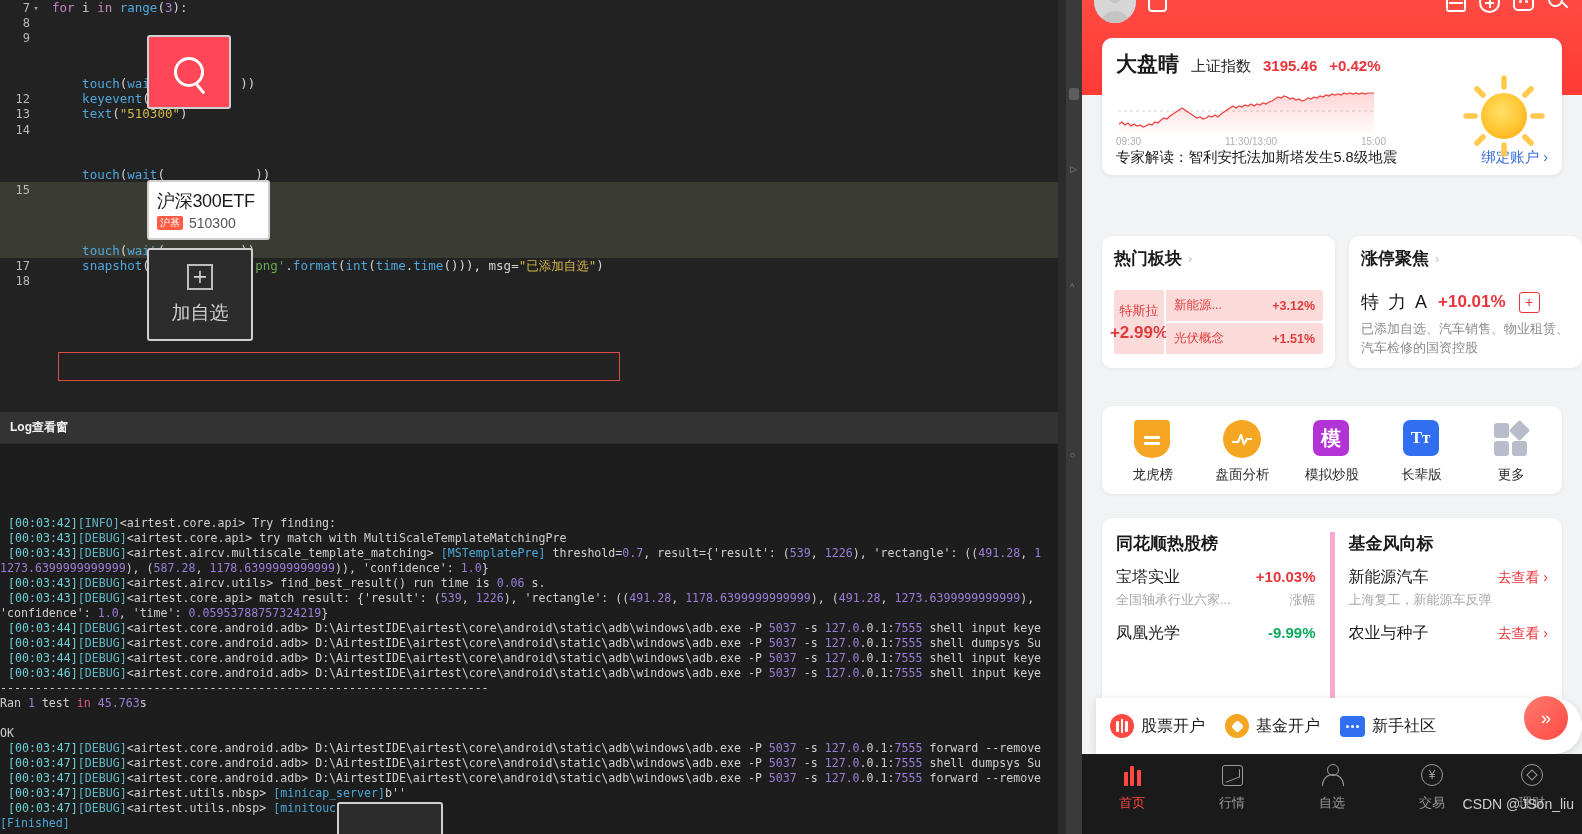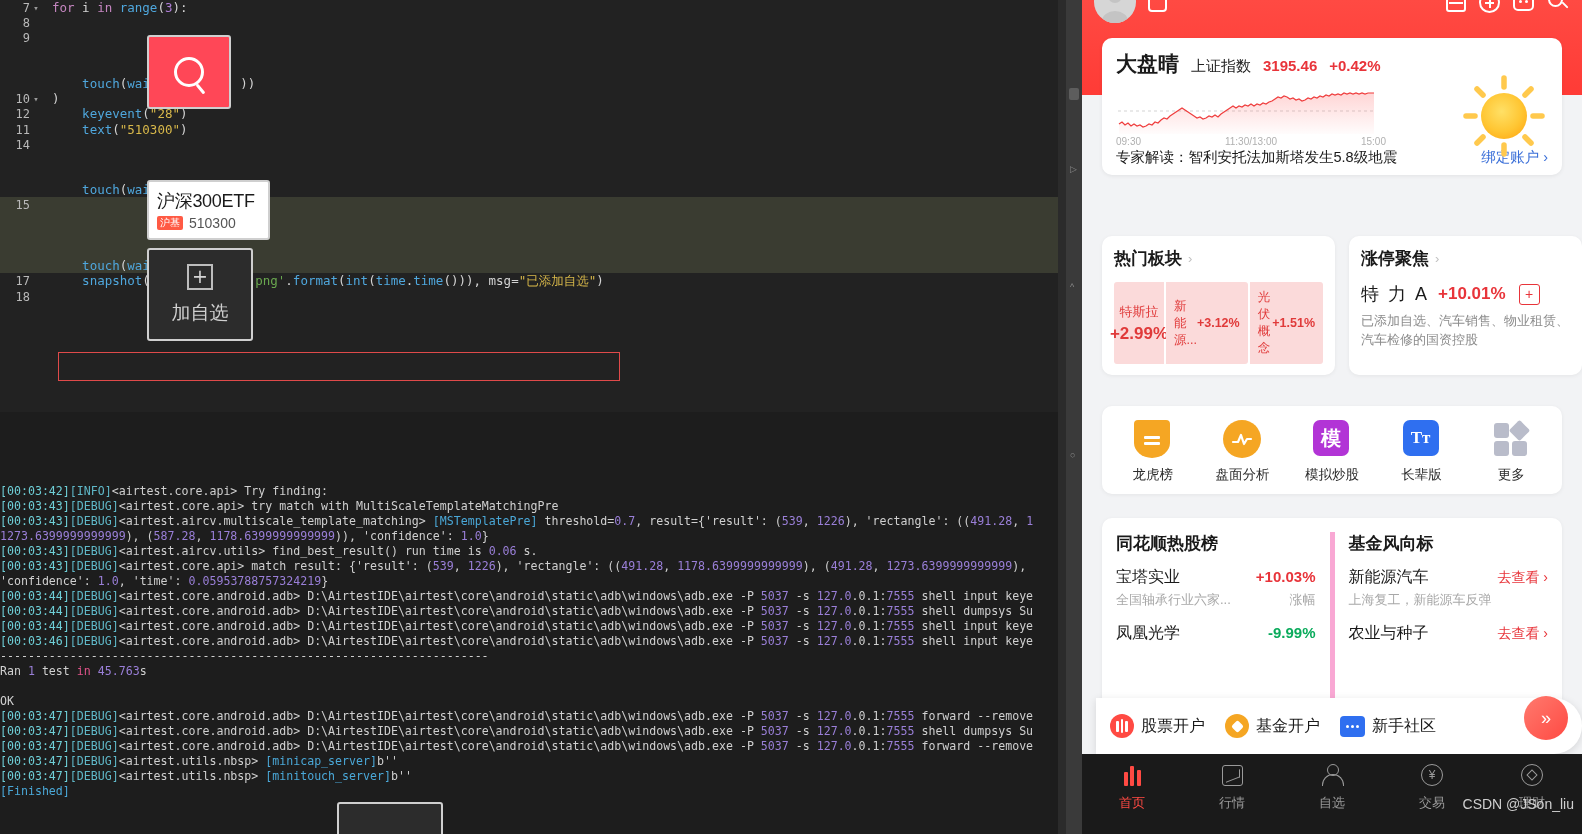--- a/index.html
+++ b/index.html
@@ -130,21 +130,21 @@
   }
   #logbody {
     position: relative;
     height: 390px; overflow: hidden;
     font-family: "DejaVu Sans Mono", monospace;
     font-size: 11.6px; line-height: 15px;
     white-space: pre; color: #d0d0d0;
     padding-top: 72px;
   }
   .log-line { height: 15px; }
-  .lg-ts   { color: #6fd0d8; }
+  .lg-ts   { color: #6fd0d8; margin-left: 8px; }
   .lg-lvl  { color: #5fb8c8; }
   .lg-mod  { color: #d0d0d0; }
   .lg-num  { color: #9a7fd8; }
   .lg-tag  { color: #4aa8d8; }
   .lg-txt  { color: #d0d0d0; }
   .lg-pink { color: #e0538a; }
   .lg-sep  { color: #cfcfcf; }
 
   
   #toolstrip {
@@ -274,32 +274,32 @@
     display: flex; gap: 14px;
   }
   .sc-card {
     background: #fff; border-radius: 10px; padding: 11px 12px;
     box-shadow: 0 1px 4px rgba(0,0,0,.06);
   }
   #card-sector { width: 234px; }
   #card-limit  { width: 234px; }
   .sc-title {
     font-size: 17px; font-weight: bold; color: #1a1a1a;
-    display: flex; align-items: center; gap: 6px; margin-bottom: 12px;
+    display: flex; align-items: center; gap: 6px; margin-bottom: 20px;
   }
   .chev { color: #c0c0c0; font-size: 13px; font-weight: normal; }
   #sector-grid { display: flex; gap: 2px; }
   #sector-main {
     background: #fbdada; width: 50px; border-radius: 3px 0 0 3px;
     display: flex; flex-direction: column; align-items: center;
     justify-content: center; padding: 7px 0; gap: 3px;
   }
   #sector-main .sm-name { font-size: 13px; color: #e03a3a; }
   #sector-main .sm-pct  { font-size: 17px; font-weight: bold; color: #e03a3a; }
-  #sector-side { display: flex; gap: 2px; flex: 1; }
+  #sector-side { display: flex; flex-direction: column; gap: 2px; flex: 1; }
   .sector-sub {
     background: #fbdada; border-radius: 0 3px 3px 0;
     display: flex; align-items: center; justify-content: space-between;
     padding: 7px 8px; font-size: 12.5px; color: #e03a3a;
   }
   .sector-sub .ss-pct { font-weight: bold; }
   #limit-row { display: flex; align-items: center; gap: 9px; }
   #limit-name { font-size: 18px; color: #1a1a1a; letter-spacing: 2px; }
   #limit-pct  { font-size: 17px; font-weight: bold; color: #e8343a; }
   #limit-add {
@@ -481,23 +481,22 @@
   <div id="ide">
 
     <div id="editor">
       <div id="code-lines">
           <div class="code-line"><span class="gutter">7</span><span class="fold">▾</span><span class="codetext"><span class="k-kw2">for</span> i <span class="k-kw2">in</span> <span class="k-fn">range</span>(<span class="k-num">3</span>):</span></div>
           <div class="code-line"><span class="gutter">8</span><span class="fold"></span><span class="codetext"></span></div>
           <div class="code-line"><span class="gutter">9</span><span class="fold"></span><span class="codetext"></span></div>
           <div class="code-line"><span class="gutter"></span><span class="fold"></span><span class="codetext"></span></div>
           <div class="code-line"><span class="gutter"></span><span class="fold"></span><span class="codetext"></span></div>
           <div class="code-line"><span class="gutter"></span><span class="fold"></span><span class="codetext">    <span class="k-fn">touch</span>(<span class="k-fn">wait</span>(          ))</span></div>
-          <div class="code-line"><span class="gutter">10</span><span class="fold">▾</span><span class="codetext">)</span></div>
           <div class="code-line"><span class="gutter">12</span><span class="fold"></span><span class="codetext">    <span class="k-fn">keyevent</span>(<span class="k-str">"28"</span>)</span></div>
-          <div class="code-line"><span class="gutter">11</span><span class="fold"></span><span class="codetext">    <span class="k-fn">text</span>(<span class="k-str">"510300"</span>)</span></div>
+          <div class="code-line"><span class="gutter">13</span><span class="fold"></span><span class="codetext">    <span class="k-fn">text</span>(<span class="k-str">"510300"</span>)</span></div>
           <div class="code-line"><span class="gutter">14</span><span class="fold"></span><span class="codetext"></span></div>
           <div class="code-line"><span class="gutter"></span><span class="fold"></span><span class="codetext"></span></div>
           <div class="code-line"><span class="gutter"></span><span class="fold"></span><span class="codetext"></span></div>
           <div class="code-line"><span class="gutter"></span><span class="fold"></span><span class="codetext">    <span class="k-fn">touch</span>(<span class="k-fn">wait</span>(            ))</span></div>
           <div class="code-line hl-line"><span class="gutter">15</span><span class="fold"></span><span class="codetext"></span></div>
           <div class="code-line hl-line"><span class="gutter"></span><span class="fold"></span><span class="codetext"></span></div>
           <div class="code-line hl-line"><span class="gutter"></span><span class="fold"></span><span class="codetext"></span></div>
           <div class="code-line hl-line"><span class="gutter"></span><span class="fold"></span><span class="codetext"></span></div>
           <div class="code-line hl-line"><span class="gutter"></span><span class="fold"></span><span class="codetext">    <span class="k-fn">touch</span>(<span class="k-fn">wait</span>(          ))</span></div>
           <div class="code-line"><span class="gutter">17</span><span class="fold"></span><span class="codetext">    <span class="k-fn">snapshot</span>(filename=<span class="k-green">'{0}.png'</span>.<span class="k-fn">format</span>(<span class="k-fn">int</span>(<span class="k-fn">time</span>.<span class="k-fn">time</span>())), msg=<span class="k-str">"已添加自选"</span>)</span></div>
@@ -518,20 +517,21 @@
 
       <div class="img-widget w-add">
         <div class="plus-box">+</div>
         <div class="w-label">加自选</div>
       </div>
 
       <div class="snapshot-box"></div>
     </div>
 
     <div id="logpanel">
+      <div id="logheader">Log查看窗</div>
       <div id="logbody"><div class="log-line"><span class="lg-ts">[00:03:42]</span><span class="lg-lvl">[INFO]</span><span class="lg-mod">&lt;airtest.core.api&gt;</span> Try finding:</div><div class="log-line"><span class="lg-ts">[00:03:43]</span><span class="lg-lvl">[DEBUG]</span><span class="lg-mod">&lt;airtest.core.api&gt;</span> try match with MultiScaleTemplateMatchingPre</div><div class="log-line"><span class="lg-ts">[00:03:43]</span><span class="lg-lvl">[DEBUG]</span><span class="lg-mod">&lt;airtest.aircv.multiscale_template_matching&gt;</span> <span class="lg-tag">[MSTemplatePre]</span> threshold=<span class="lg-num">0.7</span>, result={'result': (<span class="lg-num">539</span>, <span class="lg-num">1226</span>), 'rectangle': ((<span class="lg-num">491.28</span>, <span class="lg-num">1</span></div><div class="log-line"><span class="lg-num">1273.6399999999999</span>), (<span class="lg-num">587.28</span>, <span class="lg-num">1178.6399999999999</span>)), 'confidence': <span class="lg-num">1.0</span>}</div><div class="log-line"><span class="lg-ts">[00:03:43]</span><span class="lg-lvl">[DEBUG]</span><span class="lg-mod">&lt;airtest.aircv.utils&gt;</span> find_best_result() run time is <span class="lg-num">0.06</span> s.</div><div class="log-line"><span class="lg-ts">[00:03:43]</span><span class="lg-lvl">[DEBUG]</span><span class="lg-mod">&lt;airtest.core.api&gt;</span> match result: {'result': (<span class="lg-num">539</span>, <span class="lg-num">1226</span>), 'rectangle': ((<span class="lg-num">491.28</span>, <span class="lg-num">1178.6399999999999</span>), (<span class="lg-num">491.28</span>, <span class="lg-num">1273.6399999999999</span>),</div><div class="log-line">'confidence': <span class="lg-num">1.0</span>, 'time': <span class="lg-num">0.05953788757324219</span>}</div><div class="log-line"><span class="lg-ts">[00:03:44]</span><span class="lg-lvl">[DEBUG]</span><span class="lg-mod">&lt;airtest.core.android.adb&gt;</span> D:\AirtestIDE\airtest\core\android\static\adb\windows\adb.exe -P <span class="lg-num">5037</span> -s <span class="lg-num">127.0</span>.0.1:<span class="lg-num">7555</span> shell input keye</div><div class="log-line"><span class="lg-ts">[00:03:44]</span><span class="lg-lvl">[DEBUG]</span><span class="lg-mod">&lt;airtest.core.android.adb&gt;</span> D:\AirtestIDE\airtest\core\android\static\adb\windows\adb.exe -P <span class="lg-num">5037</span> -s <span class="lg-num">127.0</span>.0.1:<span class="lg-num">7555</span> shell dumpsys Su</div><div class="log-line"><span class="lg-ts">[00:03:44]</span><span class="lg-lvl">[DEBUG]</span><span class="lg-mod">&lt;airtest.core.android.adb&gt;</span> D:\AirtestIDE\airtest\core\android\static\adb\windows\adb.exe -P <span class="lg-num">5037</span> -s <span class="lg-num">127.0</span>.0.1:<span class="lg-num">7555</span> shell input keye</div><div class="log-line"><span class="lg-ts">[00:03:46]</span><span class="lg-lvl">[DEBUG]</span><span class="lg-mod">&lt;airtest.core.android.adb&gt;</span> D:\AirtestIDE\airtest\core\android\static\adb\windows\adb.exe -P <span class="lg-num">5037</span> -s <span class="lg-num">127.0</span>.0.1:<span class="lg-num">7555</span> shell input keye</div><div class="log-line"><span class="lg-sep">----------------------------------------------------------------------</span></div><div class="log-line"><span class="lg-txt">Ran </span><span class="lg-num">1</span><span class="lg-txt"> test </span><span class="lg-pink">in</span><span class="lg-txt"> </span><span class="lg-num">45.763</span><span class="lg-txt">s</span></div><div class="log-line"></div><div class="log-line">OK</div><div class="log-line"><span class="lg-ts">[00:03:47]</span><span class="lg-lvl">[DEBUG]</span><span class="lg-mod">&lt;airtest.core.android.adb&gt;</span> D:\AirtestIDE\airtest\core\android\static\adb\windows\adb.exe -P <span class="lg-num">5037</span> -s <span class="lg-num">127.0</span>.0.1:<span class="lg-num">7555</span> forward --remove</div><div class="log-line"><span class="lg-ts">[00:03:47]</span><span class="lg-lvl">[DEBUG]</span><span class="lg-mod">&lt;airtest.core.android.adb&gt;</span> D:\AirtestIDE\airtest\core\android\static\adb\windows\adb.exe -P <span class="lg-num">5037</span> -s <span class="lg-num">127.0</span>.0.1:<span class="lg-num">7555</span> shell dumpsys Su</div><div class="log-line"><span class="lg-ts">[00:03:47]</span><span class="lg-lvl">[DEBUG]</span><span class="lg-mod">&lt;airtest.core.android.adb&gt;</span> D:\AirtestIDE\airtest\core\android\static\adb\windows\adb.exe -P <span class="lg-num">5037</span> -s <span class="lg-num">127.0</span>.0.1:<span class="lg-num">7555</span> forward --remove</div><div class="log-line"><span class="lg-ts">[00:03:47]</span><span class="lg-lvl">[DEBUG]</span><span class="lg-mod">&lt;airtest.utils.nbsp&gt;</span> <span class="lg-tag">[minicap_server]</span>b''</div><div class="log-line"><span class="lg-ts">[00:03:47]</span><span class="lg-lvl">[DEBUG]</span><span class="lg-mod">&lt;airtest.utils.nbsp&gt;</span> <span class="lg-tag">[minitouch_server]</span>b''</div><div class="log-line"><span class="lg-tag">[Finished]</span></div><div class="log-line"></div></div>
       <div class="img-widget w-del">
         
         
       </div>
     </div>
   </div>
 
   <div id="toolstrip"></div>
   <div id="scrollcol">

